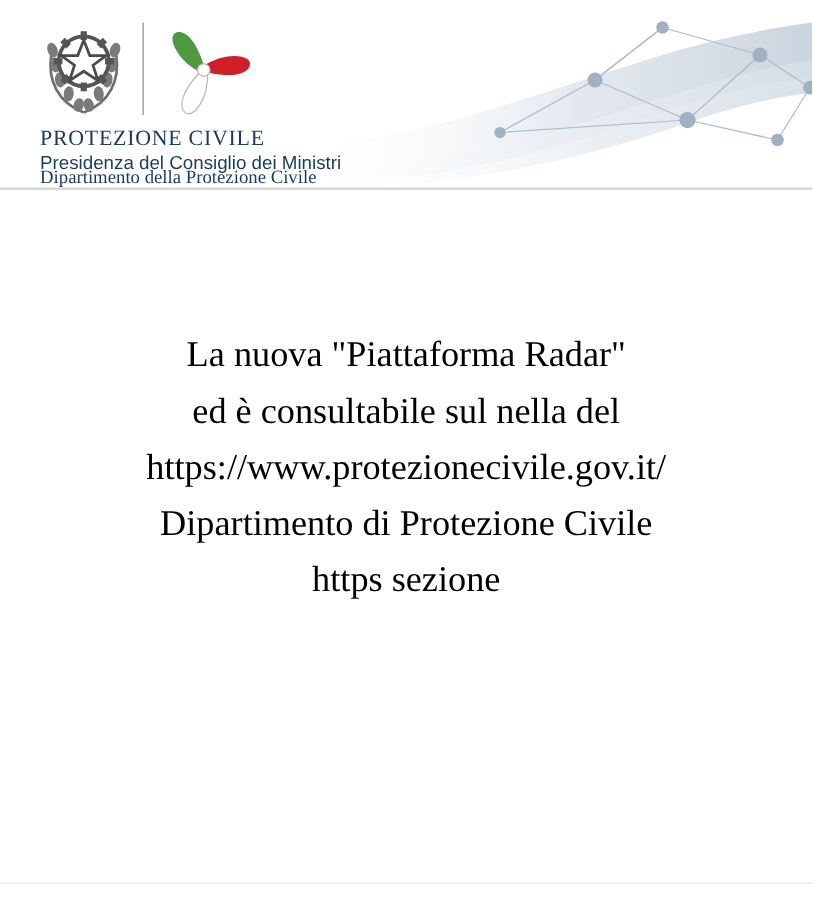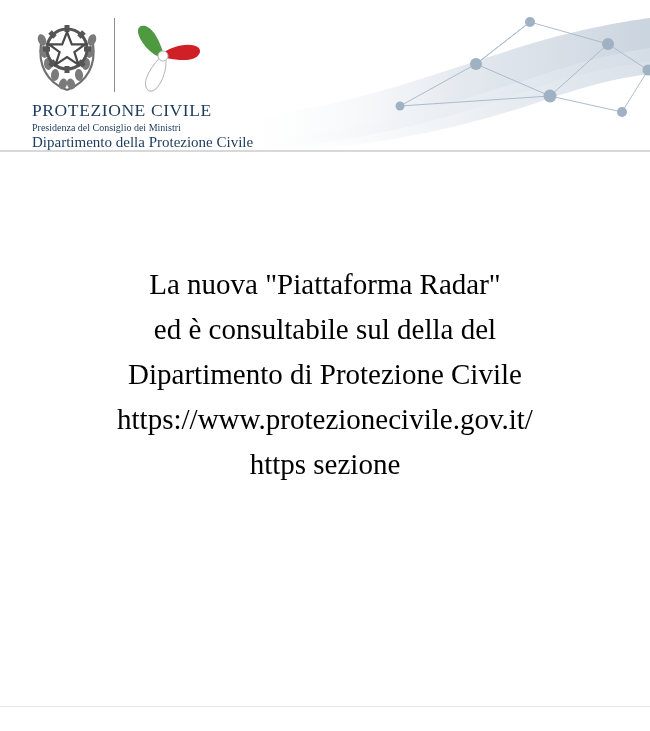--- a/index.html
+++ b/index.html
@@ -92,22 +92,22 @@
     letter-spacing: 0.6px;
     color: #1b3a5c;
     font-weight: 400;
     white-space: nowrap;
   }
 
   .logo-sub1 {
     position: absolute;
     left: 6px;
     top: 108px;
-    font-family: Liberation Serif, serif;
-    font-size: 10px;
+    font-family: Liberation Sans, sans-serif;
+    font-size: 15px;
     color: #1b3a5c;
     white-space: nowrap;
   }
 
   .logo-sub2 {
     position: absolute;
     left: 6px;
     top: 120px;
     font-family: Liberation Serif, serif;
     font-size: 15px;
@@ -251,21 +251,21 @@
       <div class="logo-title">PROTEZIONE CIVILE</div>
       <div class="logo-sub1">Presidenza del Consiglio dei Ministri</div>
       <div class="logo-sub2">Dipartimento della Protezione Civile</div>
     </div>
 
     <div class="header-rule"></div>
   </div>
 
   <div class="message">
     <span class="line">La nuova "Piattaforma Radar"</span>
-    <span class="line">ed è consultabile sul della del</span>
+    <span class="line">ed è consultabile sul nella del</span>
+    <span class="line">https://www.protezionecivile.gov.it/</span>
     <span class="line">Dipartimento di Protezione Civile</span>
-    <span class="line">https://www.protezionecivile.gov.it/</span>
     <span class="line">https sezione</span>
   </div>
 
   <div class="footer-band"></div>
 
 </div>
 
 </body></html>

